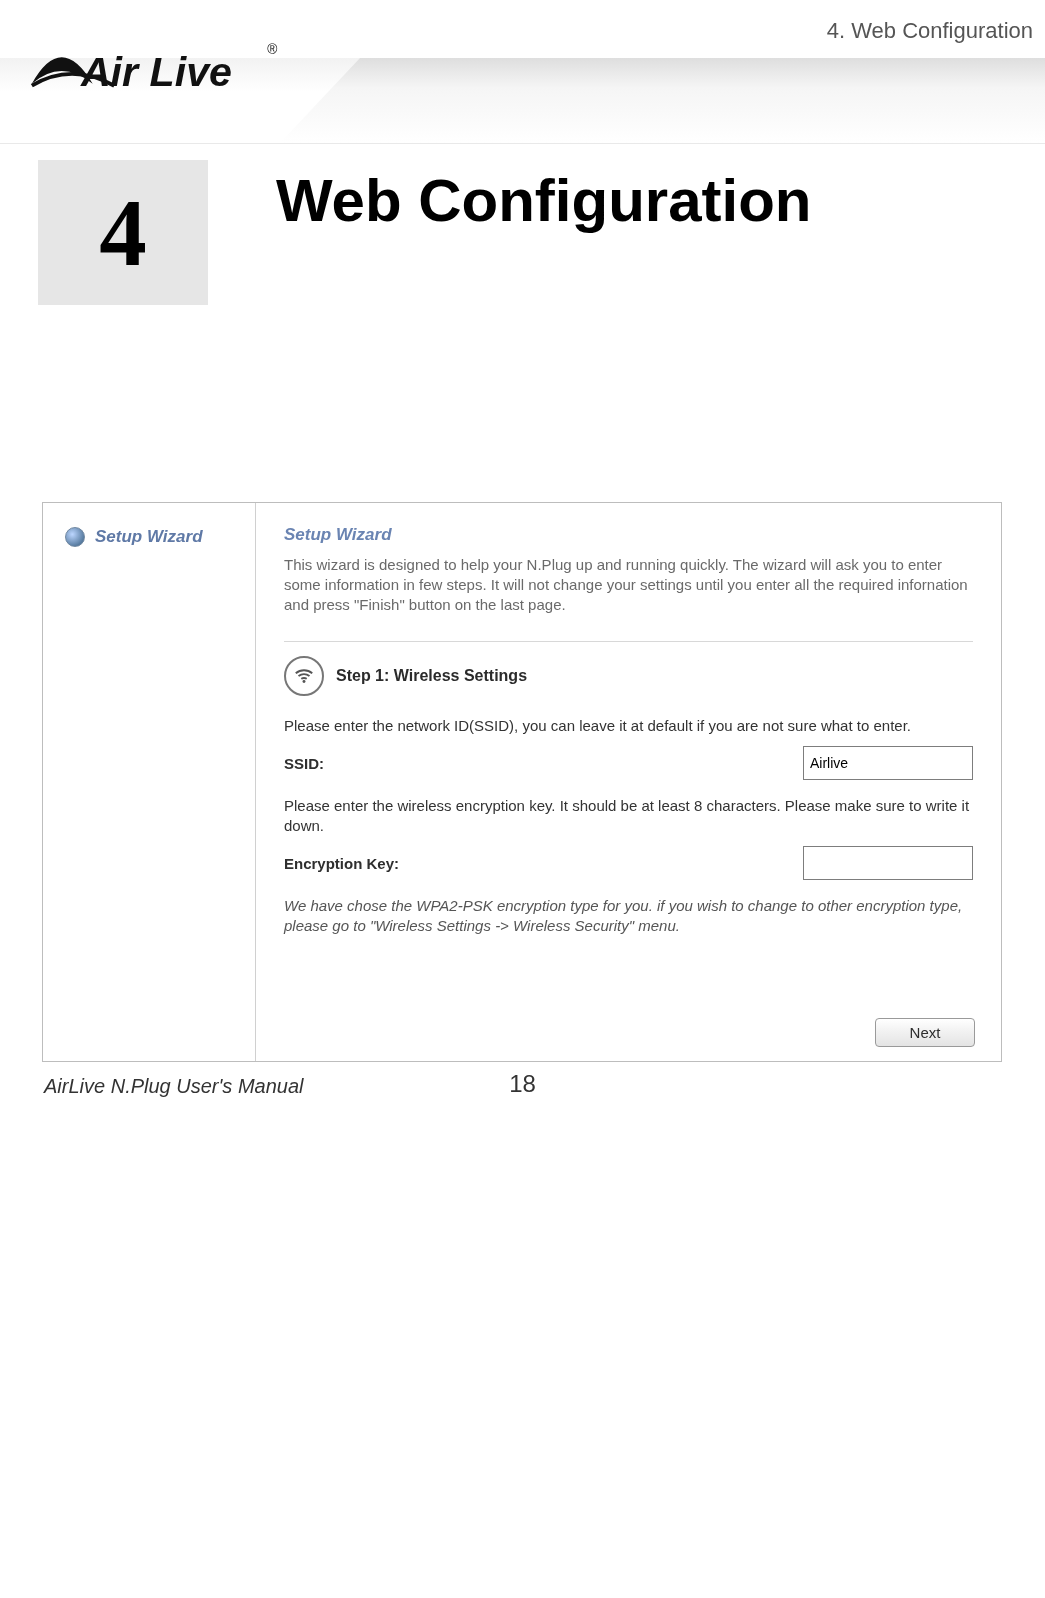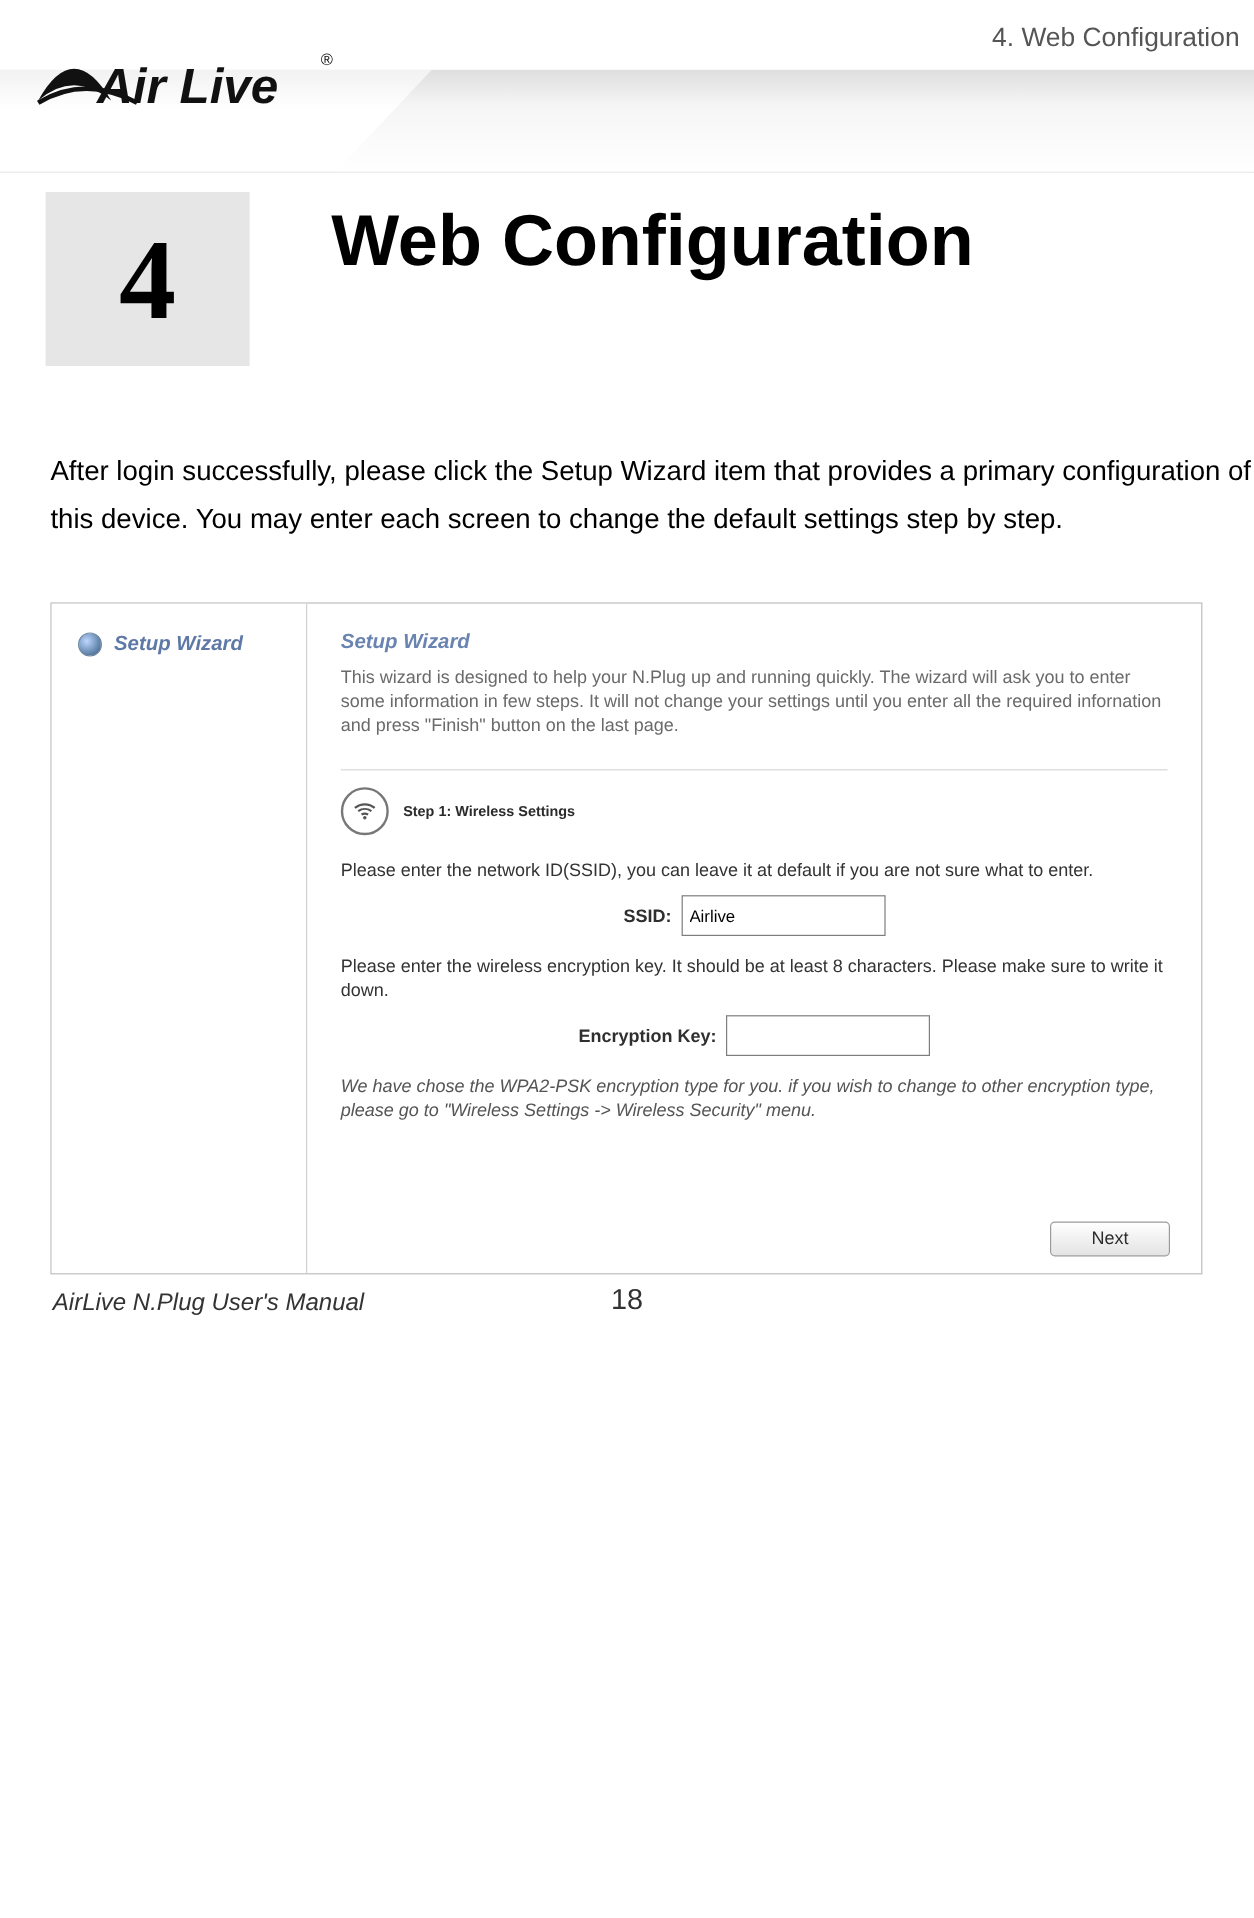--- a/index.html
+++ b/index.html
@@ -28,23 +28,23 @@
   .side-item{position:absolute;left:22px;top:24px;display:flex;align-items:center;gap:10px;}
   .side-item .dot{width:18px;height:18px;border-radius:50%;background:radial-gradient(circle at 35% 35%,#bcd6ff 0%,#5a7ea3 70%,#405f7e 100%);border:1px solid #6f87a1;}
   .side-item .lbl{color:#5f79a6;font-weight:bold;font-size:17px;font-style:italic;}
   .shot-main{flex:1;padding:22px 28px 16px 28px;box-sizing:border-box;font-size:15px;color:#3d3d3d;position:relative;}
   .wiz-title{color:#6a84b2;font-weight:bold;font-style:italic;font-size:17px;margin-bottom:10px;}
   .wiz-desc{color:#6a6a6a;line-height:20px;margin-bottom:26px;}
   .step-sep{border-top:1px solid #d8d8d8;margin-bottom:14px;}
   .step-head{display:flex;align-items:center;gap:12px;margin-bottom:20px;}
   .wifi-icon{width:36px;height:36px;border-radius:50%;border:2px solid #777;display:flex;align-items:center;justify-content:center;}
   .wifi-icon svg{width:22px;height:22px;}
-  .step-head .st{font-weight:bold;color:#2b2b2b;font-size:12px;}
+  .step-head .st{font-weight:bold;color:#2b2b2b;font-size:16px;}
   .p{color:#333;line-height:20px;margin:10px 0;}
-  .frow{display:flex;align-items:center;justify-content:center;margin:10px 0 16px 0;}
+  .frow{display:flex;align-items:center;justify-content:space-between;margin:10px 0 16px 0;}
   .flabel{font-weight:bold;margin-right:8px;font-size:15px;color:#2f2f2f;}
   .finput{height:22px;width:170px;border:1px solid #7d7d7d;background:#fff;font-size:14px;padding:16px 6px;box-sizing:border-box;}
   .note{font-style:italic;color:#555;margin:12px 0 0 0;line-height:20px;}
   .next-btn{position:absolute;right:26px;bottom:14px;width:100px;height:29px;border:1px solid #9a9a9a;border-radius:4px;
             background:linear-gradient(180deg,#ffffff 0%,#f1f1f1 48%,#e4e4e4 100%);font-size:15px;color:#2d2d2d;cursor:pointer;}
   
   .footer{position:absolute;left:44px;right:44px;bottom:22px;display:flex;justify-content:space-between;align-items:flex-end;font-size:20px;}
   .footer .book{font-style:italic;color:#333;}
   .footer .pg{font-size:24px;color:#333;position:absolute;left:50%;transform:translateX(-50%);}
 </style>
@@ -66,21 +66,20 @@
     </svg>
   </div>
 
   <div class="chapter">
     <div class="chap-num">
       <span>4</span>
     </div>
     <div class="chap-title">Web Configuration</div>
   </div>
 
-  <div class="intro">After login successfully, please click the Setup Wizard item that provides a primary configuration of this device. You may enter each screen to change the default settings step by step.</div>
 
   <div class="shot">
     <div class="shot-side">
       <div class="side-item">
         <span class="dot"></span>
         <span class="lbl">Setup Wizard</span>
       </div>
     </div>
     <div class="shot-main">
       <div class="wiz-title">Setup Wizard</div>

